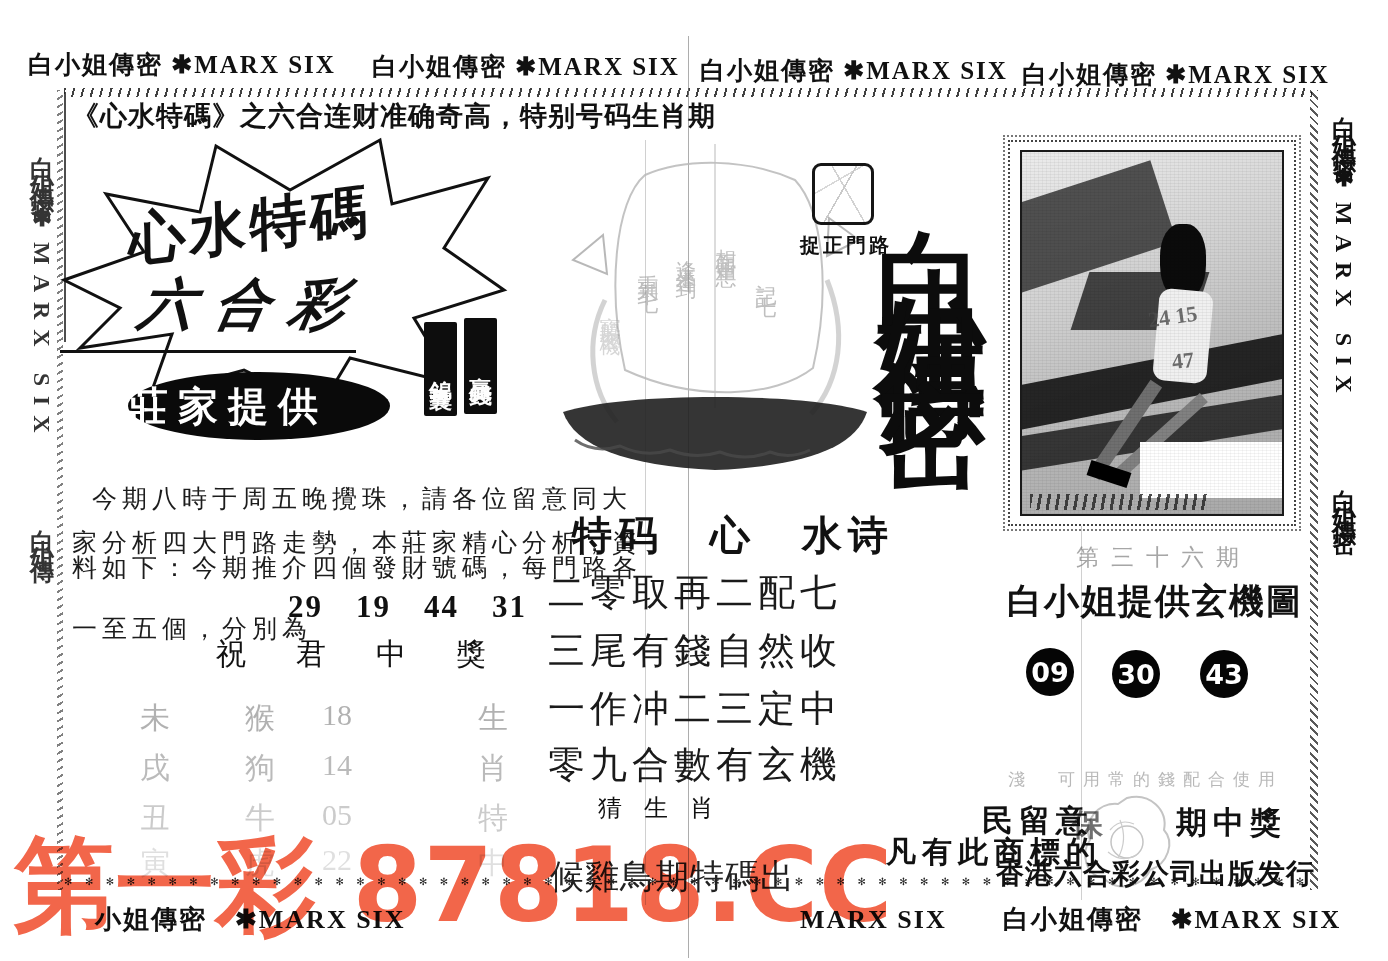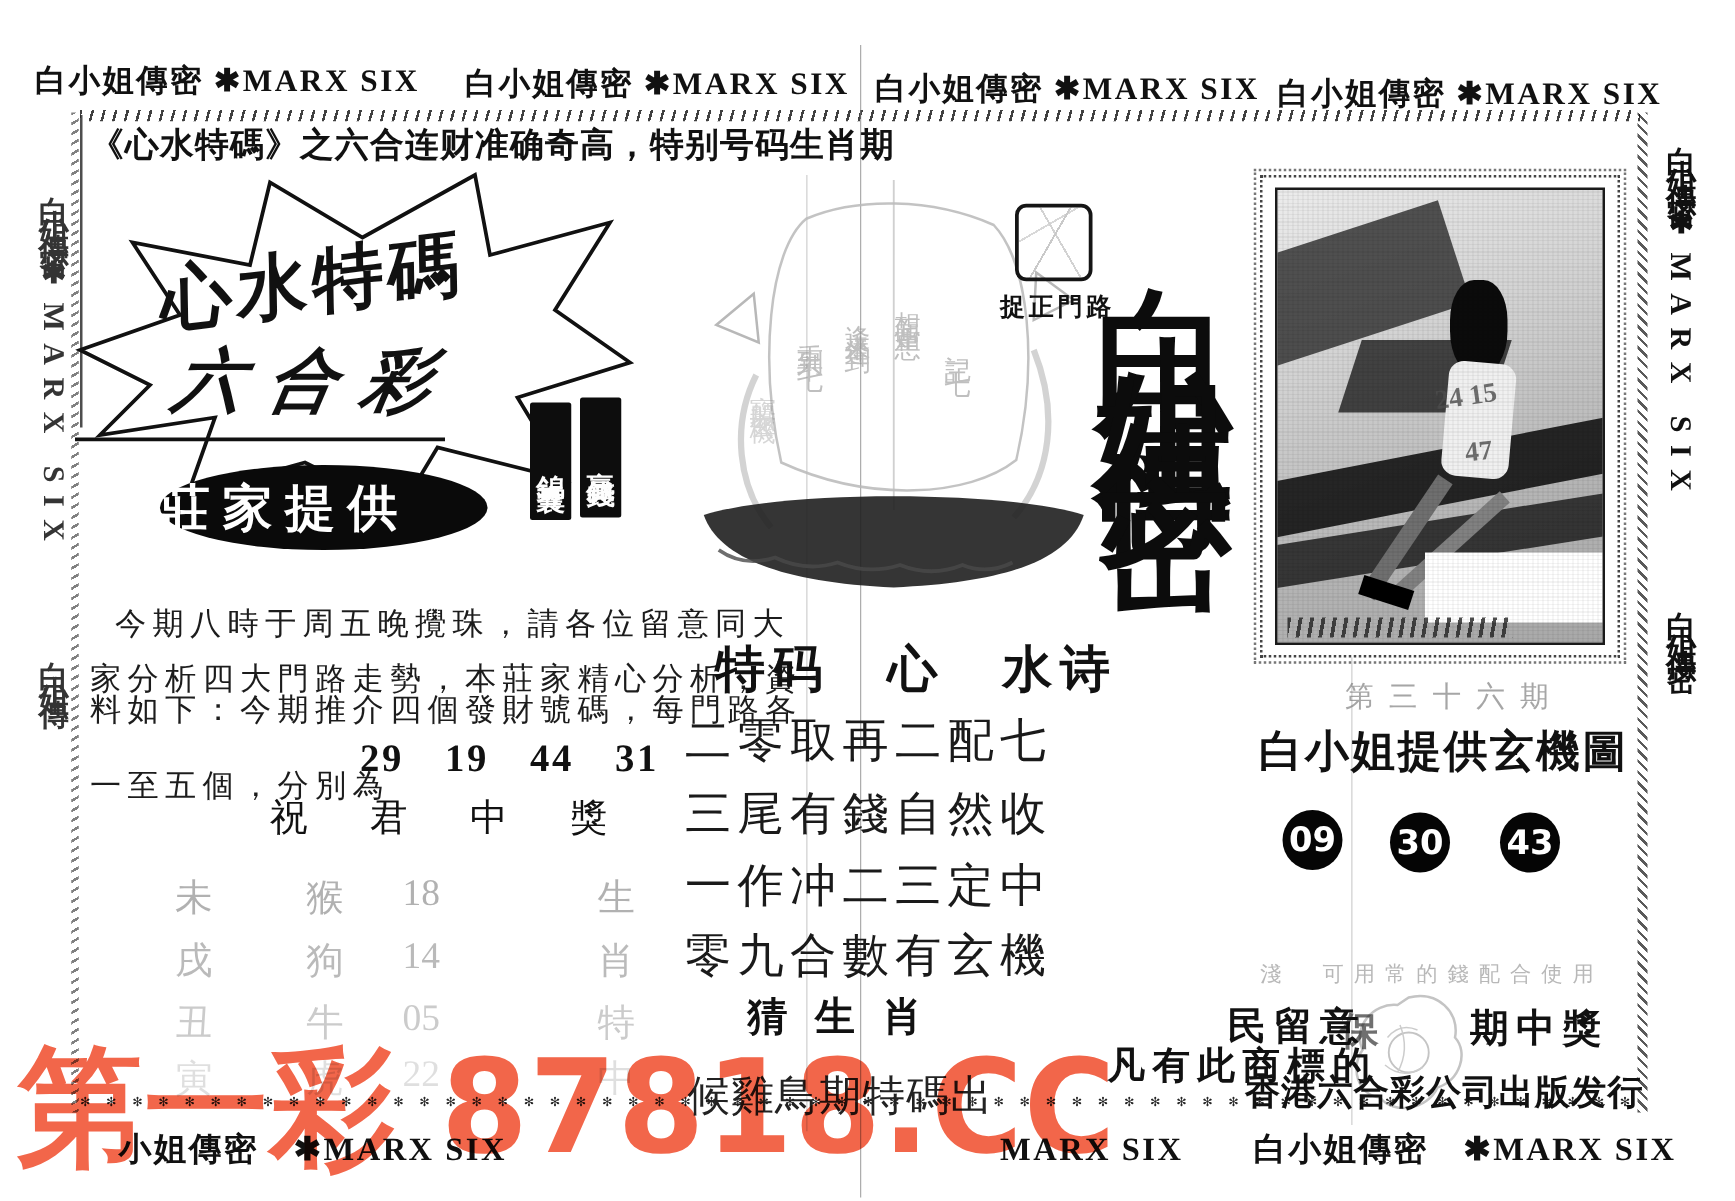--- a/index.html
+++ b/index.html
@@ -38,21 +38,21 @@
   .sailcol{writing-mode:vertical-rl;text-orientation:upright;font-size:21px;color:#8c8c8c;
     letter-spacing:6px;white-space:nowrap;}
   .mbox{border:3px solid #151515;border-radius:9px;
     background:
       linear-gradient(120deg,transparent 46%,#c9c9c9 46% 48%,transparent 48%),
       linear-gradient(60deg,transparent 55%,#d2d2d2 55% 57%,transparent 57%),
       linear-gradient(150deg,transparent 30%,#d8d8d8 30% 32%,transparent 32%);}
   .boxlab{font-size:20px;font-weight:bold;letter-spacing:3px;white-space:nowrap;}
   .poem-title{font-size:40px;font-weight:bold;letter-spacing:6px;white-space:nowrap;}
   .poem-line{font-size:37px;letter-spacing:5px;white-space:nowrap;color:#1a1a1a;}
-  .guess{font-size:32px;letter-spacing:22px;white-space:nowrap;font-weight:bold;}
+  .guess{font-size:24px;letter-spacing:22px;white-space:nowrap;}
   .answer{font-size:34px;letter-spacing:1px;white-space:nowrap;color:#222;}
   
   .callig{writing-mode:vertical-rl;text-orientation:upright;font-size:110px;font-weight:900;
     letter-spacing:36px;line-height:1;white-space:nowrap;color:#0c0c0c;}
   .photo-frame{border:2px dotted #444;outline:2px dotted #777;outline-offset:3px;background:#fff;}
   .photo{position:absolute;left:10px;top:8px;right:10px;bottom:8px;overflow:hidden;
     border:2px solid #1a1a1a;
     background:linear-gradient(160deg,#ececec 0%,#cfcfcf 38%,#b3b3b3 72%,#a8a8a8 100%);}
   .photo .dither{position:absolute;inset:0;opacity:.35;
     background:

